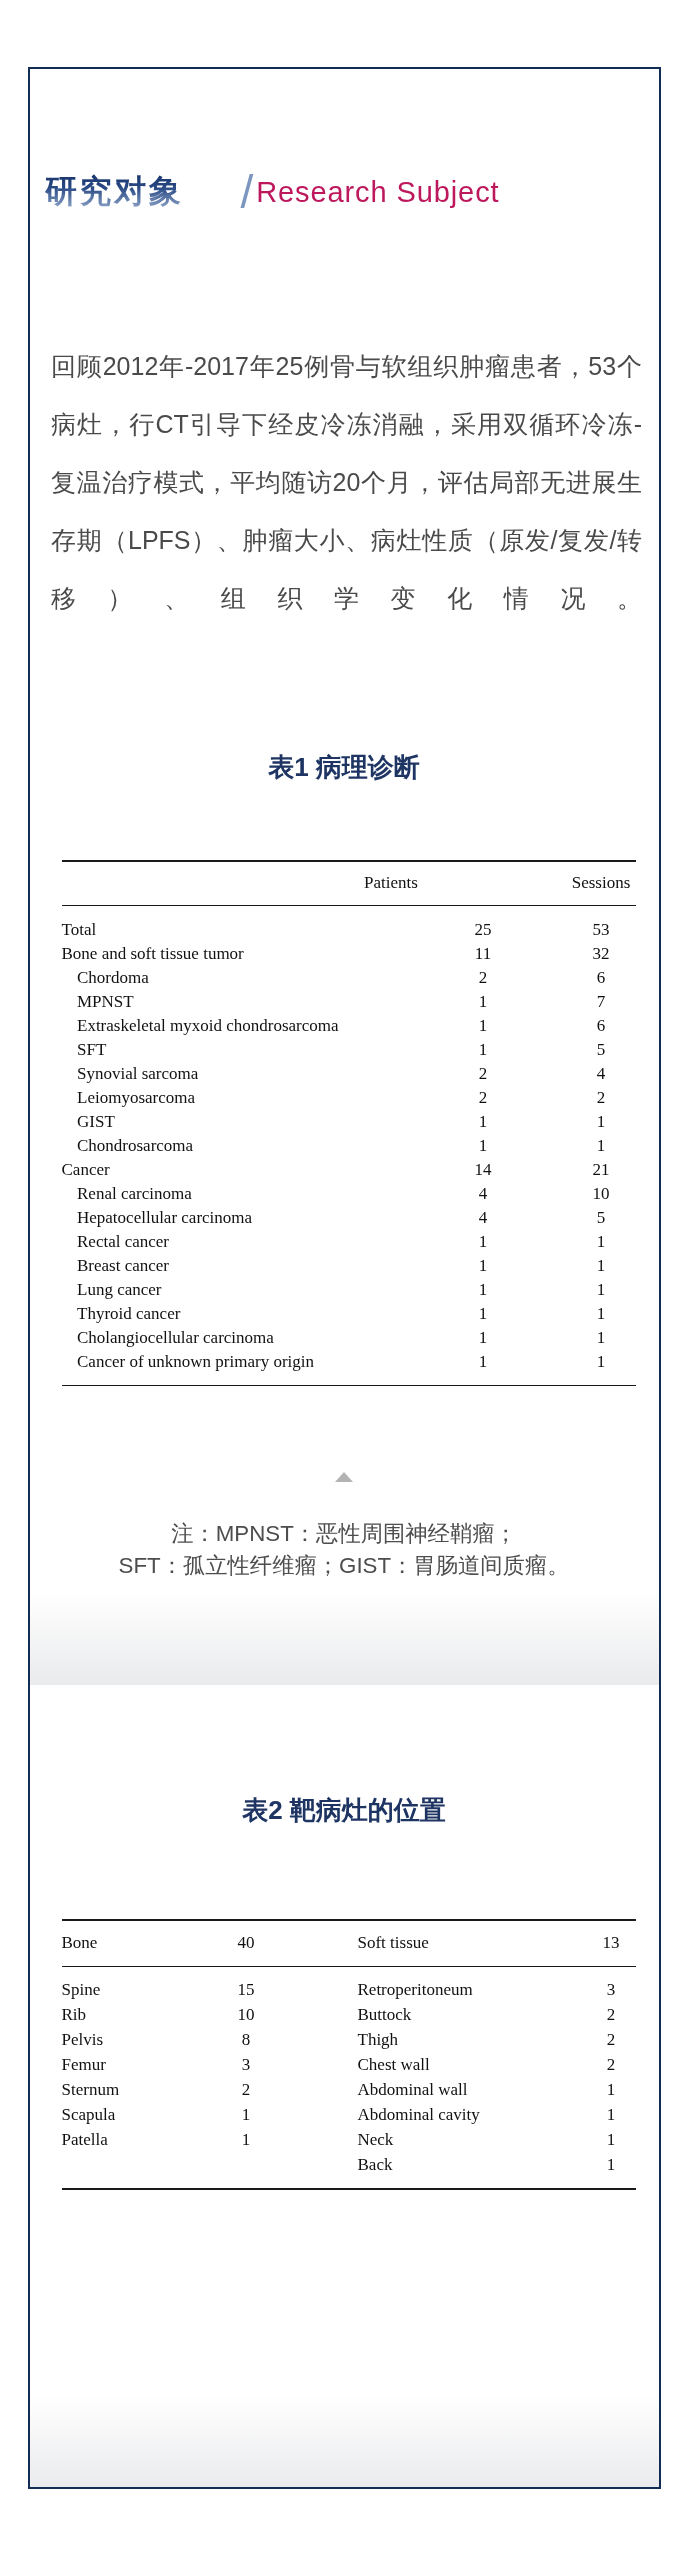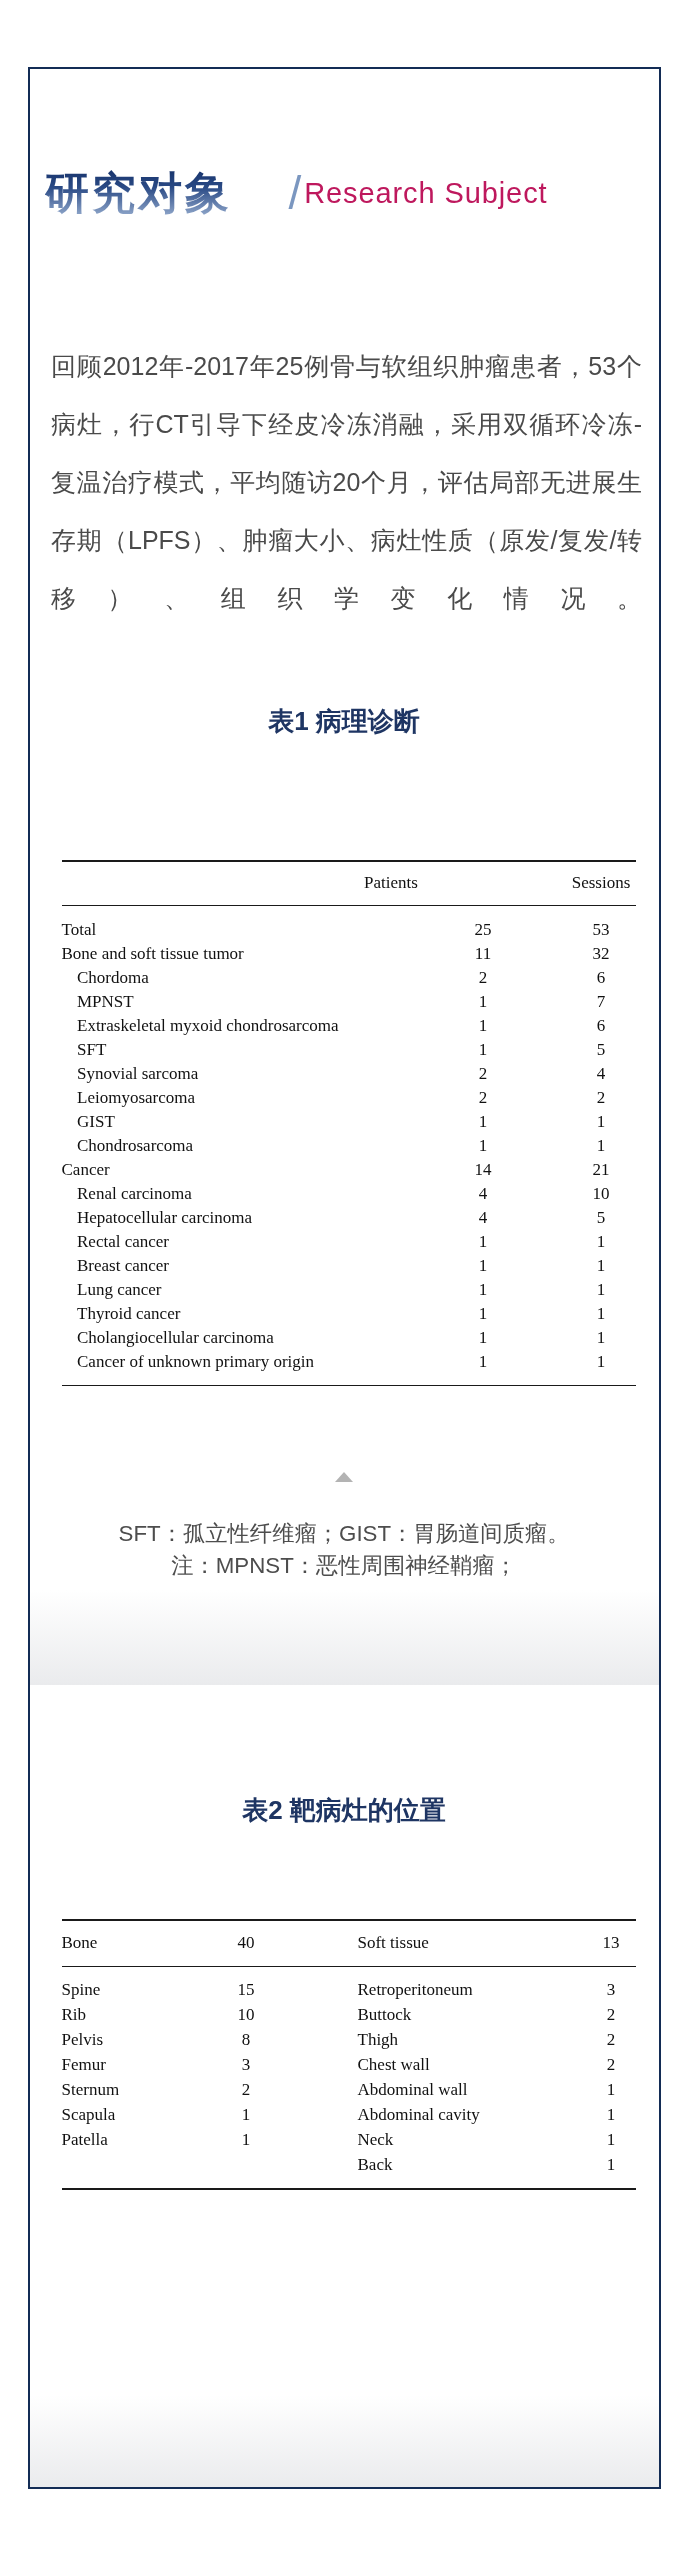--- a/index.html
+++ b/index.html
@@ -7,38 +7,38 @@
     width:688px; height:2576px; background:#ffffff; position:relative;
     font-family:"Liberation Sans", sans-serif;
   }
   .frame {
     position:absolute; left:27.5px; top:67px; width:629px; height:2418px;
     border:2.6px solid #132c55; background:#ffffff; overflow:hidden;
   }
   
   .title-row { position:absolute; left:15.5px; top:100px; display:flex; align-items:center; }
   .title-zh {
-    font-size:44px; font-weight:800; letter-spacing:2.6px; line-height:1.1;
+    font-size:32px; font-weight:800; letter-spacing:2.6px; line-height:1.1;
     background:linear-gradient(180deg,#17336b 0%,#2a4a85 38%,#93aacd 100%);
     -webkit-background-clip:text; background-clip:text; color:transparent;
   }
   .title-slash { margin-left:57px; font-size:46px; font-weight:200; color:#7b97c0; line-height:1; }
   .title-en { margin-left:3px; font-size:29px; font-weight:400; color:#be185d; letter-spacing:0.9px; }
   
   .intro {
     position:absolute; left:21.5px; top:268px; width:591px;
     font-size:25px; line-height:58px; color:#4a4a4a;
     text-align:justify; text-align-last:justify;
   }
   
   .caption {
     position:absolute; left:0; width:100%; text-align:center;
     font-size:26px; line-height:29px; font-weight:700; color:#1e3563;
   }
-  #cap1 { top:638px; } #cap2 { top:1727px; }
+  #cap1 { top:684px; } #cap2 { top:1727px; }
   
   .sci-table { position:absolute; left:32px; width:574px; font-family:"Liberation Serif", serif; color:#111; font-size:17px; }
   #table1 { top:791px; } #table2 { top:1850px; }
   .rule { height:1.7px; background:#1a1a1a; }
   .t1-grid { display:grid; grid-template-columns:1fr 69px 49px 69px; }
   .t2-grid { display:grid; grid-template-columns:120px 129px 47px 230px 47px; }
   .thead1 { height:43px;gap:46px; } .thead2 { height:45px; }
   .thead1 > div, .thead2 > div, .t1-row > div, .t2-row > div { display:flex; align-items:center; }
   .t1-rows { padding:11.2px 0; } .t2-rows { padding:10.3px 0; }
   .t1-row { height:24px; } .t2-row { height:25px; }
@@ -195,22 +195,22 @@
           <div></div>
           <div class="cell-c">1</div>
         </div>
     </div>
     <div class="rule"></div>
   </div>
 
   <div class="tri"></div>
 
   <div class="note">
+    <div>注：MPNST：恶性周围神经鞘瘤；</div>
     <div>SFT：孤立性纤维瘤；GIST：胃肠道间质瘤。</div>
-    <div>注：MPNST：恶性周围神经鞘瘤；</div>
   </div>
 
   <div class="band" id="band1"></div>
 
   <div class="caption" id="cap2">表2 靶病灶的位置</div>
 
   <div class="sci-table" id="table2">
     <div class="rule"></div>
     <div class="t2-grid thead2">
       <div>Bone</div>

